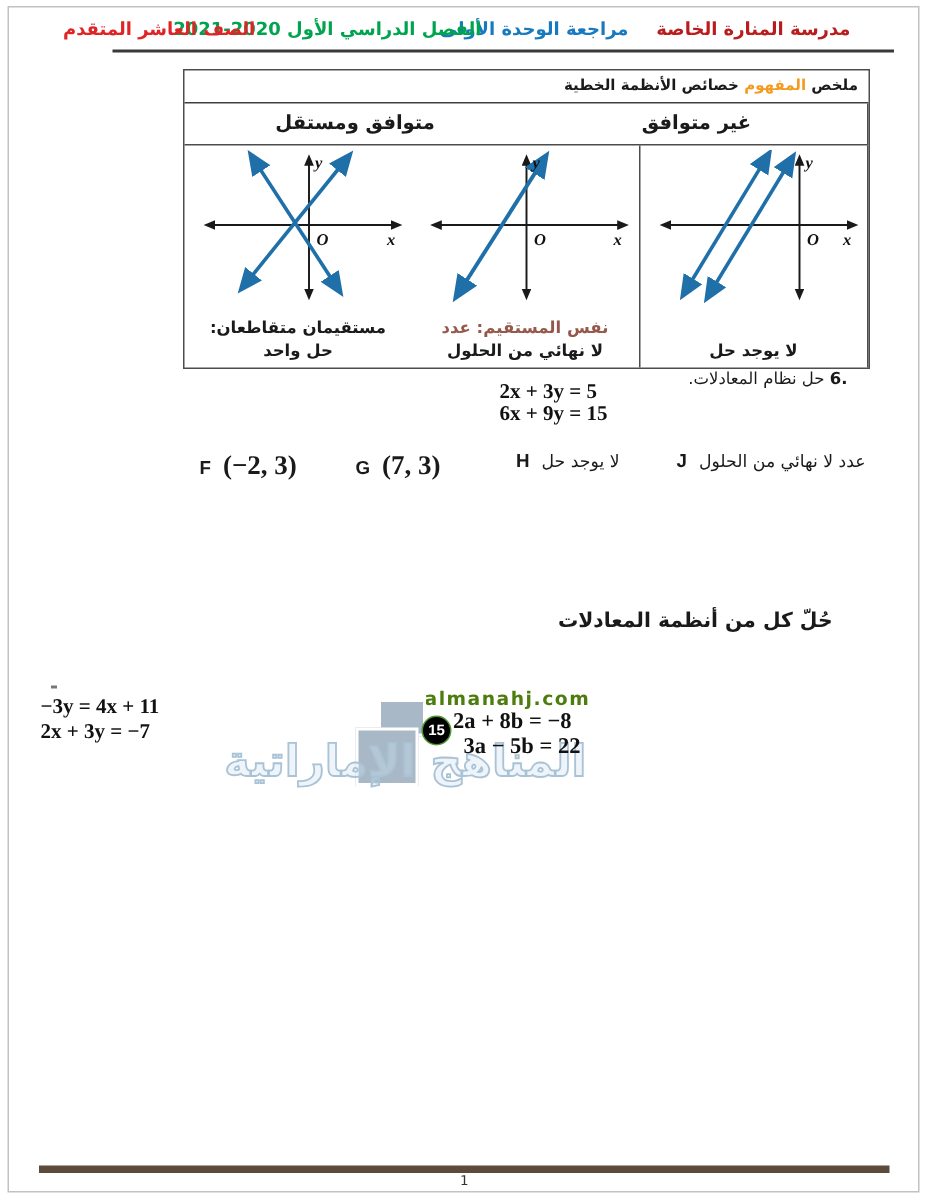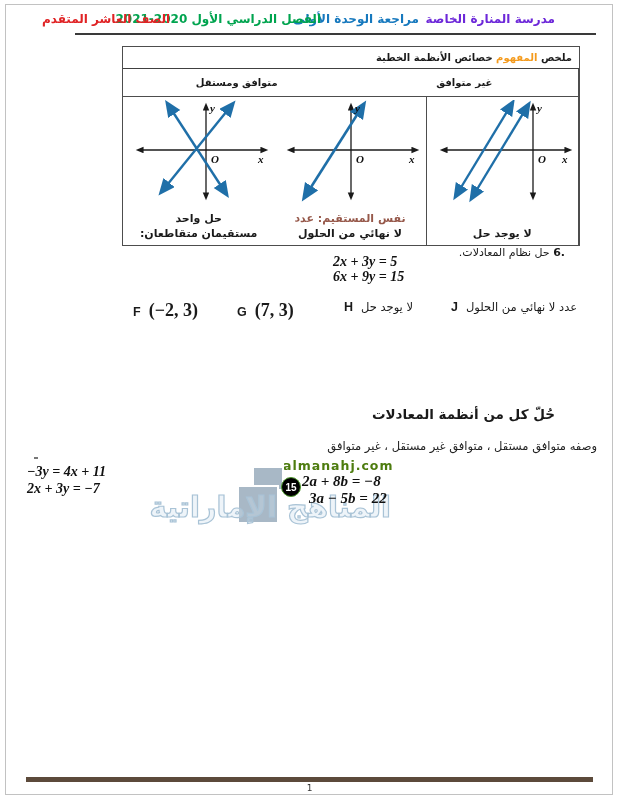--- a/index.html
+++ b/index.html
@@ -7,50 +7,50 @@
     position:relative;width:619px;height:800px;background:#ffffff;overflow:hidden;
     font-family:"DejaVu Sans",sans-serif;color:#1a1a1a;
   }
   .abs{position:absolute;}
   #page-border{
     left:5px;top:4px;width:606px;height:789px;
     border:1px solid #c2c2c2;pointer-events:none;
   }
   
   .hdr{top:12px;font-size:12px;font-weight:bold;white-space:nowrap;}
-  .hdr-school{right:64px;color:#6d28d9;}
+  .hdr-school{right:52px;color:#b91c1c;}
   .hdr-review{right:200px;color:#1779be;}
   .hdr-term{right:298px;color:#00a44f;}
   .hdr-grade{left:42px;color:#e02325;}
   #header-rule{top:33px;left:75px;width:521px;height:2px;background:#3a3a3a;}
   
   #concept-table{left:122px;top:46px;width:456px;border:1px solid #4d4d4d;background:#fff;}
   .tbl-title{
     height:21px;line-height:21px;border-bottom:1px solid #404040;
     text-align:right;padding-left:4px;padding-right:7px;
     font-size:10px;font-weight:bold;direction:rtl;white-space:nowrap;
   }
   .tbl-title .hl{color:#f49a1c;}
   .tbl-head{display:flex;border-bottom:1px solid #4d4d4d;}
   .tbl-head .hcell{
     flex:1;height:27px;line-height:27px;text-align:center;
-    font-size:10px;font-weight:bold;direction:rtl;
+    font-size:13px;font-weight:bold;direction:rtl;
   }
   .tbl-head .hcell + .hcell{border-right:1px solid #4d4d4d;}
   .tbl-body{display:flex;height:148px;}
   .tbl-body .bcell{flex:1;position:relative;}
   .tbl-body .bcell + .bcell{border-right:1px solid #4d4d4d;}
   .graph{position:absolute;top:3px;left:2px;}
   .caption{
     position:absolute;bottom:4px;left:0;width:100%;
     text-align:center;font-size:11px;line-height:15px;font-weight:bold;direction:rtl;
   }
   .cap-brown{color:#96584a;}
   
-  .math{font-family:"Liberation Serif",serif;font-style:italic;font-weight:600;color:#111;}
+  .math{font-family:"Liberation Serif",serif;font-weight:600;color:#111;}
   #q6-text{top:246px;right:54px;font-size:11px;direction:rtl;white-space:nowrap;}
   #q6-text .qnum{font-weight:bold;}
   #q6-eqs{left:333px;top:254px;font-size:14px;line-height:15px;white-space:nowrap;}
   .choice{top:300px;display:flex;gap:8px;align-items:baseline;white-space:nowrap;}
   .choice .lab{font-weight:bold;font-size:12.5px;font-family:"Liberation Sans",sans-serif;}
   .choice .val{font-family:"Liberation Serif",serif;font-size:18px;font-weight:600;}
   .choice .val.ar{font-family:"DejaVu Sans",sans-serif;font-size:11.5px;font-weight:normal;direction:rtl;}
   #choice-f{left:133px;}  #choice-g{left:237px;}
   #choice-h{left:344px;}  #choice-j{left:451px;}
   
@@ -125,22 +125,22 @@
         <svg class="graph" width="148" height="104" viewBox="0 0 148 104">
           <line x1="14" y1="50" x2="140" y2="50" stroke="#1a1a1a" stroke-width="1.3" marker-start="url(#arrK)" marker-end="url(#arrK)"></line>
           <line x1="81" y1="6" x2="81" y2="97" stroke="#1a1a1a" stroke-width="1.3" marker-start="url(#arrK)" marker-end="url(#arrK)"></line>
           <line x1="38" y1="90" x2="106" y2="6" stroke="#1f6fa8" stroke-width="2.4" marker-start="url(#arrB)" marker-end="url(#arrB)"></line>
           <line x1="44" y1="6" x2="100" y2="92" stroke="#1f6fa8" stroke-width="2.4" marker-start="url(#arrB)" marker-end="url(#arrB)"></line>
           <text class="axlab" x="85" y="12">y</text>
           <text class="axlab" x="133" y="63">x</text>
           <text class="axlab" x="86" y="63" font-style="normal">O</text>
         </svg>
         <div class="caption">
+          <div>مستقيمان متقاطعان:</div>
           <div>حل واحد</div>
-          <div>مستقيمان متقاطعان:</div>
         </div>
       </div>
 
       <div class="bcell">
         <svg class="graph" width="148" height="104" viewBox="0 0 148 104">
           <line x1="14" y1="50" x2="140" y2="50" stroke="#1a1a1a" stroke-width="1.3" marker-start="url(#arrK)" marker-end="url(#arrK)"></line>
           <line x1="75" y1="6" x2="75" y2="97" stroke="#1a1a1a" stroke-width="1.3" marker-start="url(#arrK)" marker-end="url(#arrK)"></line>
           <line x1="30" y1="95" x2="86" y2="7" stroke="#1f6fa8" stroke-width="2.6" marker-start="url(#arrB)" marker-end="url(#arrB)"></line>
           <text class="axlab" x="79" y="12">y</text>
           <text class="axlab" x="133" y="63">x</text>
@@ -190,21 +190,20 @@
   <div class="abs choice" id="choice-h">
     <span class="lab">H</span>
     <span class="val ar">لا يوجد حل</span>
   </div>
   <div class="abs choice" id="choice-j">
     <span class="lab">J</span>
     <span class="val ar">عدد لا نهائي من الحلول</span>
   </div>
 
   <div class="abs" id="section-heading">حُلّ كل من أنظمة المعادلات</div>
-  <div class="abs" id="section-subtitle">وصفه متوافق مستقل ، متوافق غير مستقل ، غير متوافق</div>
 
   <div class="abs" id="stray-mark"></div>
   <div class="abs math" id="left-system">
     <div>−3y = 4x + 11</div>
     <div>2x + 3y = −7</div>
   </div>
 
   <div class="abs" id="wm-site">almanahj.com</div>
   <div class="abs wm-block" id="wm-block-a"></div>
   <div class="abs wm-block" id="wm-block-b"></div>

